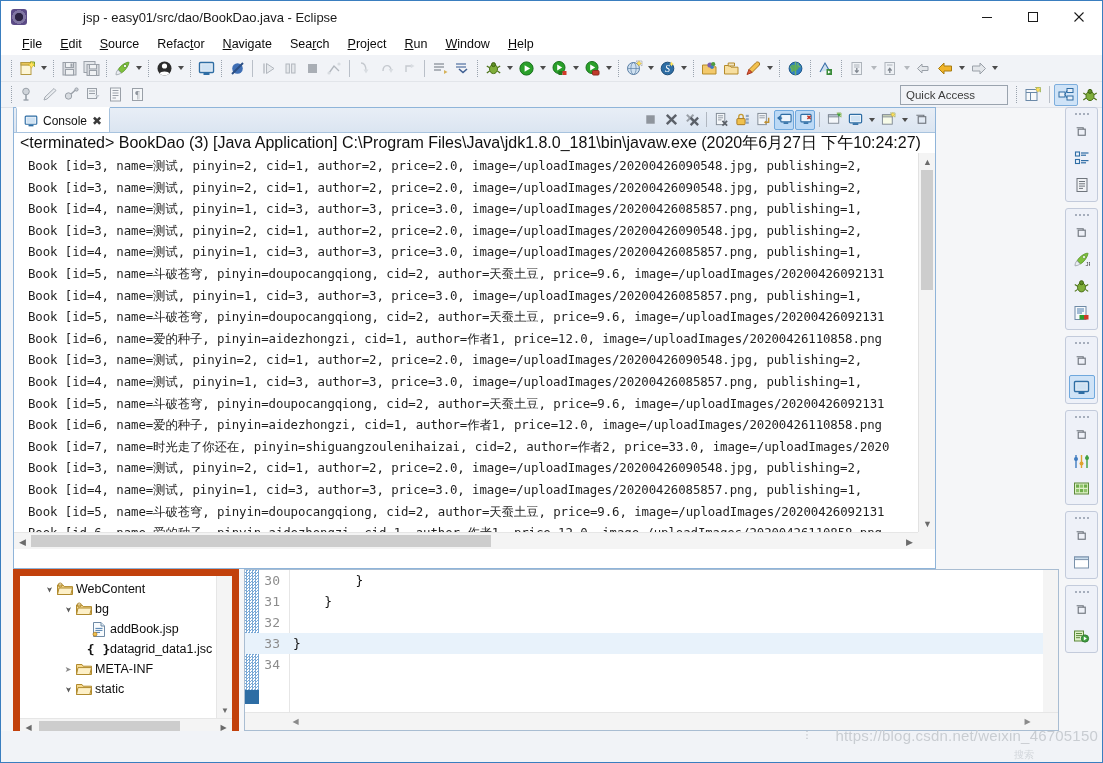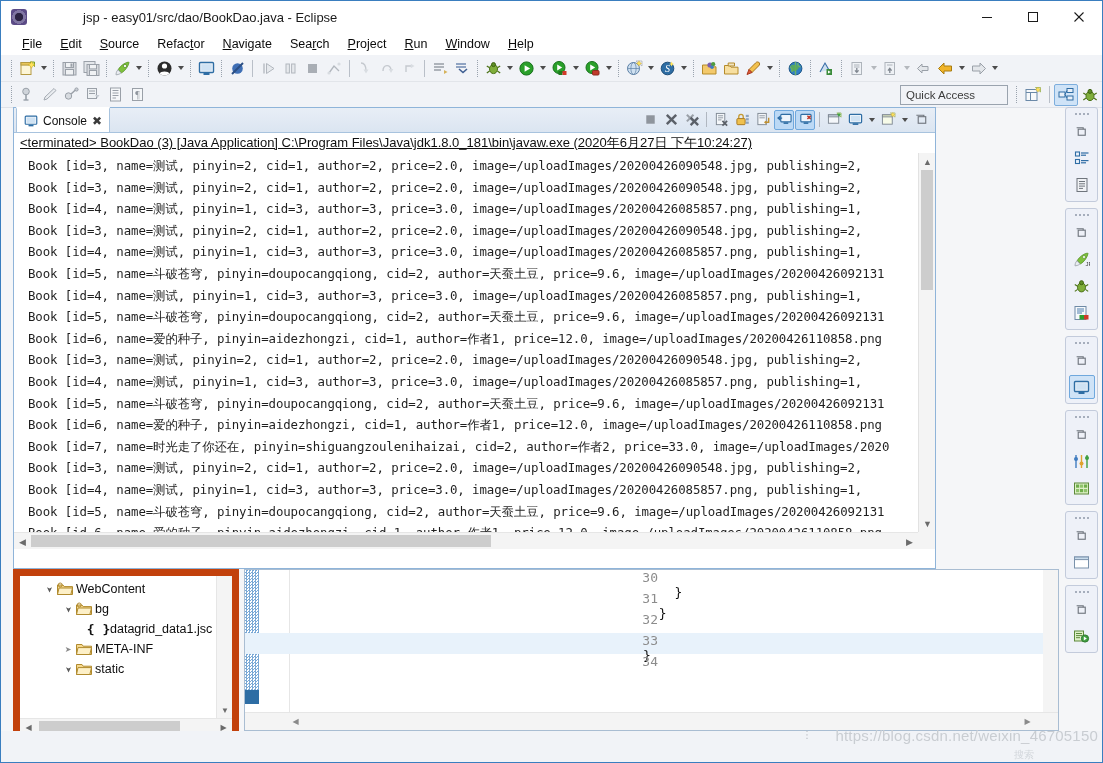--- a/index.html
+++ b/index.html
@@ -104,22 +104,22 @@
   }
   .console-tab .x { font-size: 12px; color: #3a3a3a; font-family: "Liberation Sans", sans-serif; }
   .console-tools {
     margin-left: auto; display: flex; align-items: center; height: 25px; padding-right: 4px; gap: 1px;
   }
   .ct-btn { width: 20px; height: 20px; display: inline-flex; align-items: center; justify-content: center; border-radius: 2px;}
   .ct-btn.on { background: #bcd9f5; border: 1px solid #6fa8dd; }
   .ct-sep { width: 1px; height: 15px; border-left: 1px solid #b0b7c0; margin: 0 3px; }
 
   .console-sub {
-    height: 20px; background: #ffffff; font-size: 13px; color: #101010;
-    display: flex; align-items: center; padding-left: 6px; white-space: nowrap; overflow: hidden; text-decoration: underline;
+    height: 20px; background: #ffffff; font-size: 16px; color: #101010;
+    display: flex; align-items: center; padding-left: 6px; white-space: nowrap; overflow: hidden;
   }
   .console-body {
     position: relative; background: #ffffff; height: 396px; overflow: hidden;
   }
   .console-lines {
     position: absolute; left: 0; top: 0; right: 17px; bottom: 17px;
     overflow: hidden; padding-left: 14px; padding-top: 2px;
   }
   .cline {
     font-family: "DejaVu Sans Mono", monospace;
@@ -169,21 +169,21 @@
     background: #ffffff; border: 1px solid #a9bdd2;
   }
   .ed-gutter-mark {
     position: absolute; left: 0; top: 0; width: 14px; height: 120px;
     background: repeating-conic-gradient(#7aa9d6 0% 25%, #ffffff 0% 50%) 0 0/3px 3px;
   }
   .ed-gutter-mark::after {
     content: ""; position: absolute; left: 0; bottom: -14px; width: 14px; height: 14px; background: #2e6da4;
   }
   .ed-lines { position: absolute; left: 0; top: 0; right: 15px; bottom: 18px; overflow: hidden; }
-  .ed-row { height: 21px; display: flex; align-items: center; position: relative; flex-direction: column; }
+  .ed-row { height: 21px; display: flex; align-items: center; position: relative; }
   .ed-row.hl { background: #e8f2fb; }
   .ed-num {
     width: 42px; text-align: right; padding-right: 7px;
     font-family: "DejaVu Sans Mono", monospace; font-size: 13px; color: #8c8c8c;
   }
   .ed-div { position: absolute; left: 44px; top: 0; bottom: 0; width: 1px; background: #e6e6e6; }
   .ed-code {
     font-family: "DejaVu Sans Mono", monospace; font-size: 13px; color: #111; white-space: pre; padding-left: 6px;
   }
 
@@ -757,20 +757,33 @@
         <span class="tico">
           <svg width="16" height="14" viewBox="0 0 16 14">
               <path d="M0.5 3 L6 3 L7.2 4.6 L15.5 4.6 L15.5 12.5 L0.5 12.5 Z" fill="#f6d98f" stroke="#b08a2e"></path>
               <path d="M2 6 L15.5 6 L13.8 12.5 L0.5 12.5 Z" fill="#fdf0c8" stroke="#b08a2e"></path>
               <circle cx="3.2" cy="3" r="2" fill="none" stroke="#b08a2e" stroke-width="1"></circle>
             </svg>
         </span>
         <span>bg</span>
       </div>
 
+      <div class="trow" style="padding-left:70px">
+        <span class="tico">
+          <svg width="14" height="15" viewBox="0 0 14 15">
+              <path d="M1.5 0.5 L9 0.5 L12.5 4 L12.5 14.5 L1.5 14.5 Z" fill="#f8fbfd" stroke="#6f8aa5"></path>
+              <path d="M9 0.5 L9 4 L12.5 4" fill="#dce8f2" stroke="#6f8aa5"></path>
+              <line x1="3.4" y1="6.4" x2="10.5" y2="6.4" stroke="#4f7fae"></line>
+              <line x1="3.4" y1="8.4" x2="10.5" y2="8.4" stroke="#4f7fae"></line>
+              <line x1="3.4" y1="10.4" x2="8" y2="10.4" stroke="#4f7fae"></line>
+              <circle cx="3" cy="12.2" r="2" fill="#f0c14e" stroke="#a8761e" stroke-width=".7"></circle>
+            </svg>
+        </span>
+        <span>addBook.jsp</span>
+      </div>
 
       <div class="trow" style="padding-left:70px">
         <span class="tico" style="font-family:'DejaVu Sans Mono',monospace;font-weight:bold;font-size:13px;color:#111;">{&nbsp;}</span>
         <span>datagrid_data1.jsc</span>
       </div>
 
 
       <div class="trow" style="padding-left:41px">
         <span class="twist" style="transform: none; font-size: 8px; color: rgb(138, 138, 138);">➤</span>
         <span class="tico">

